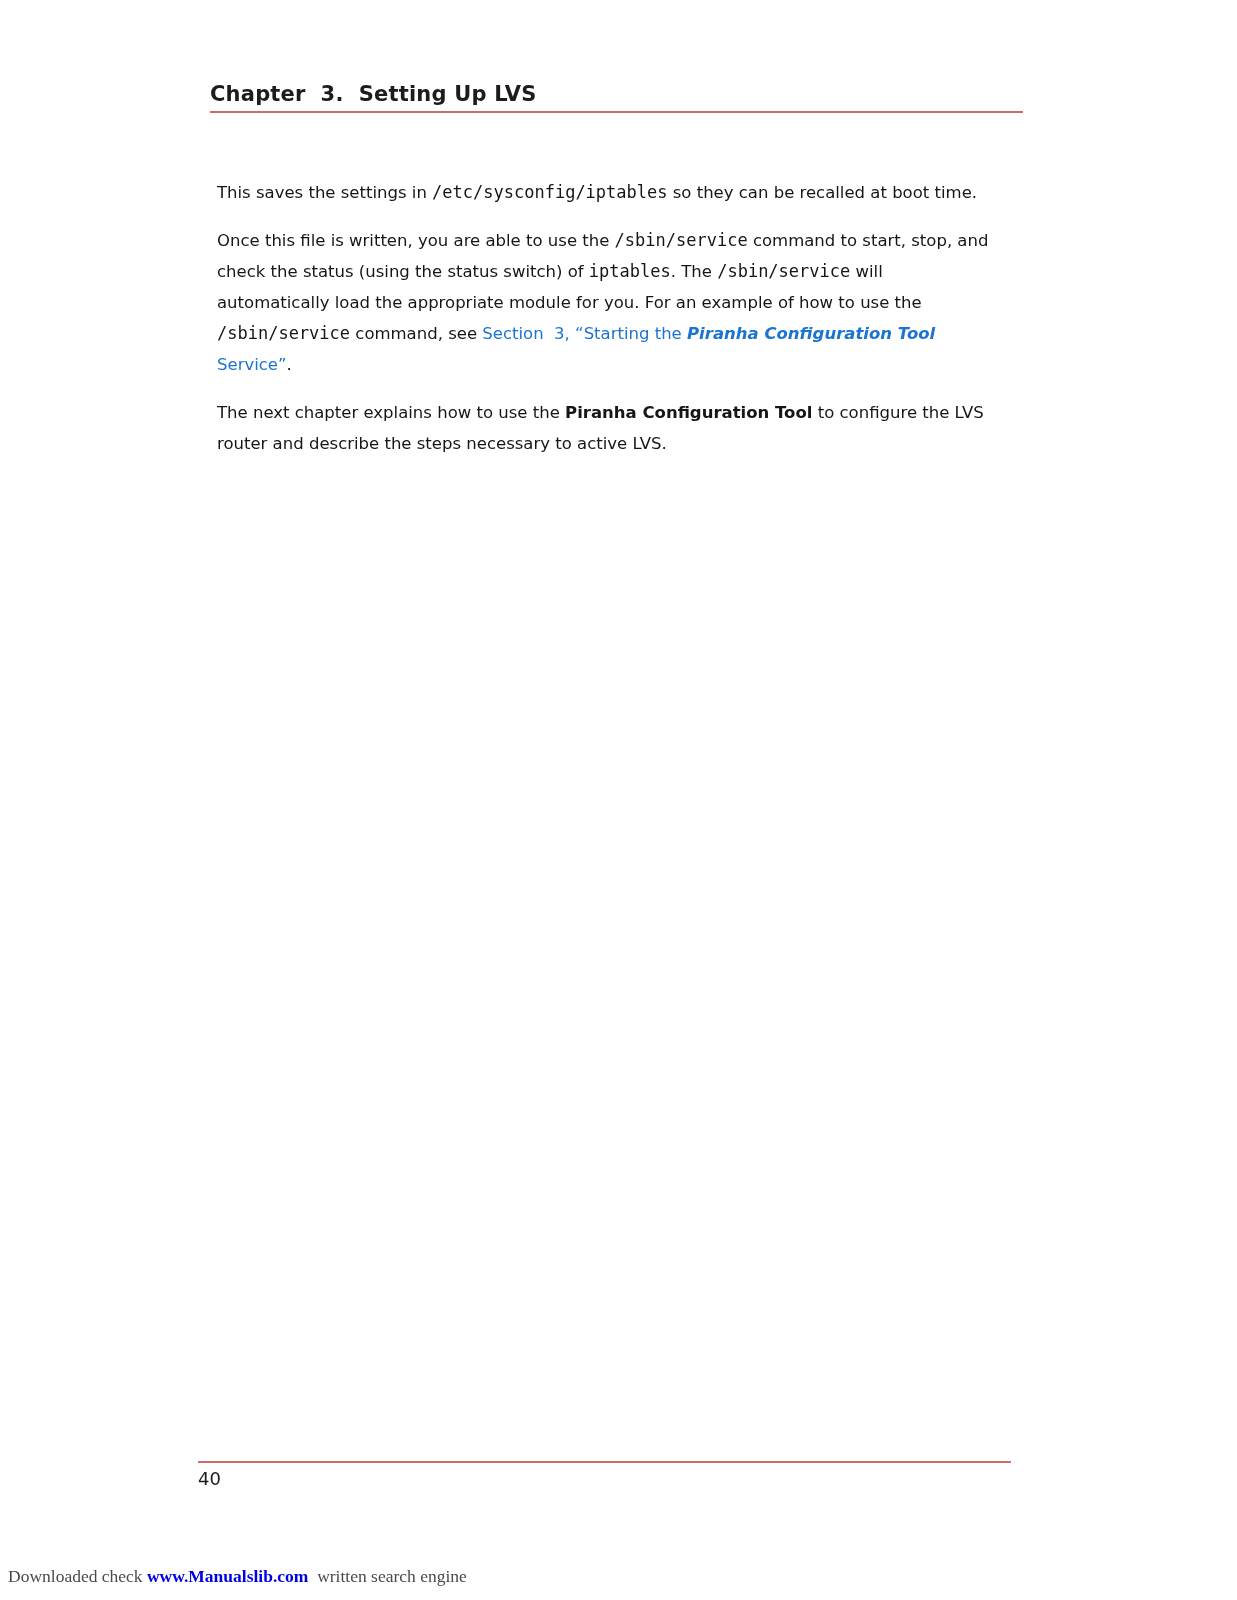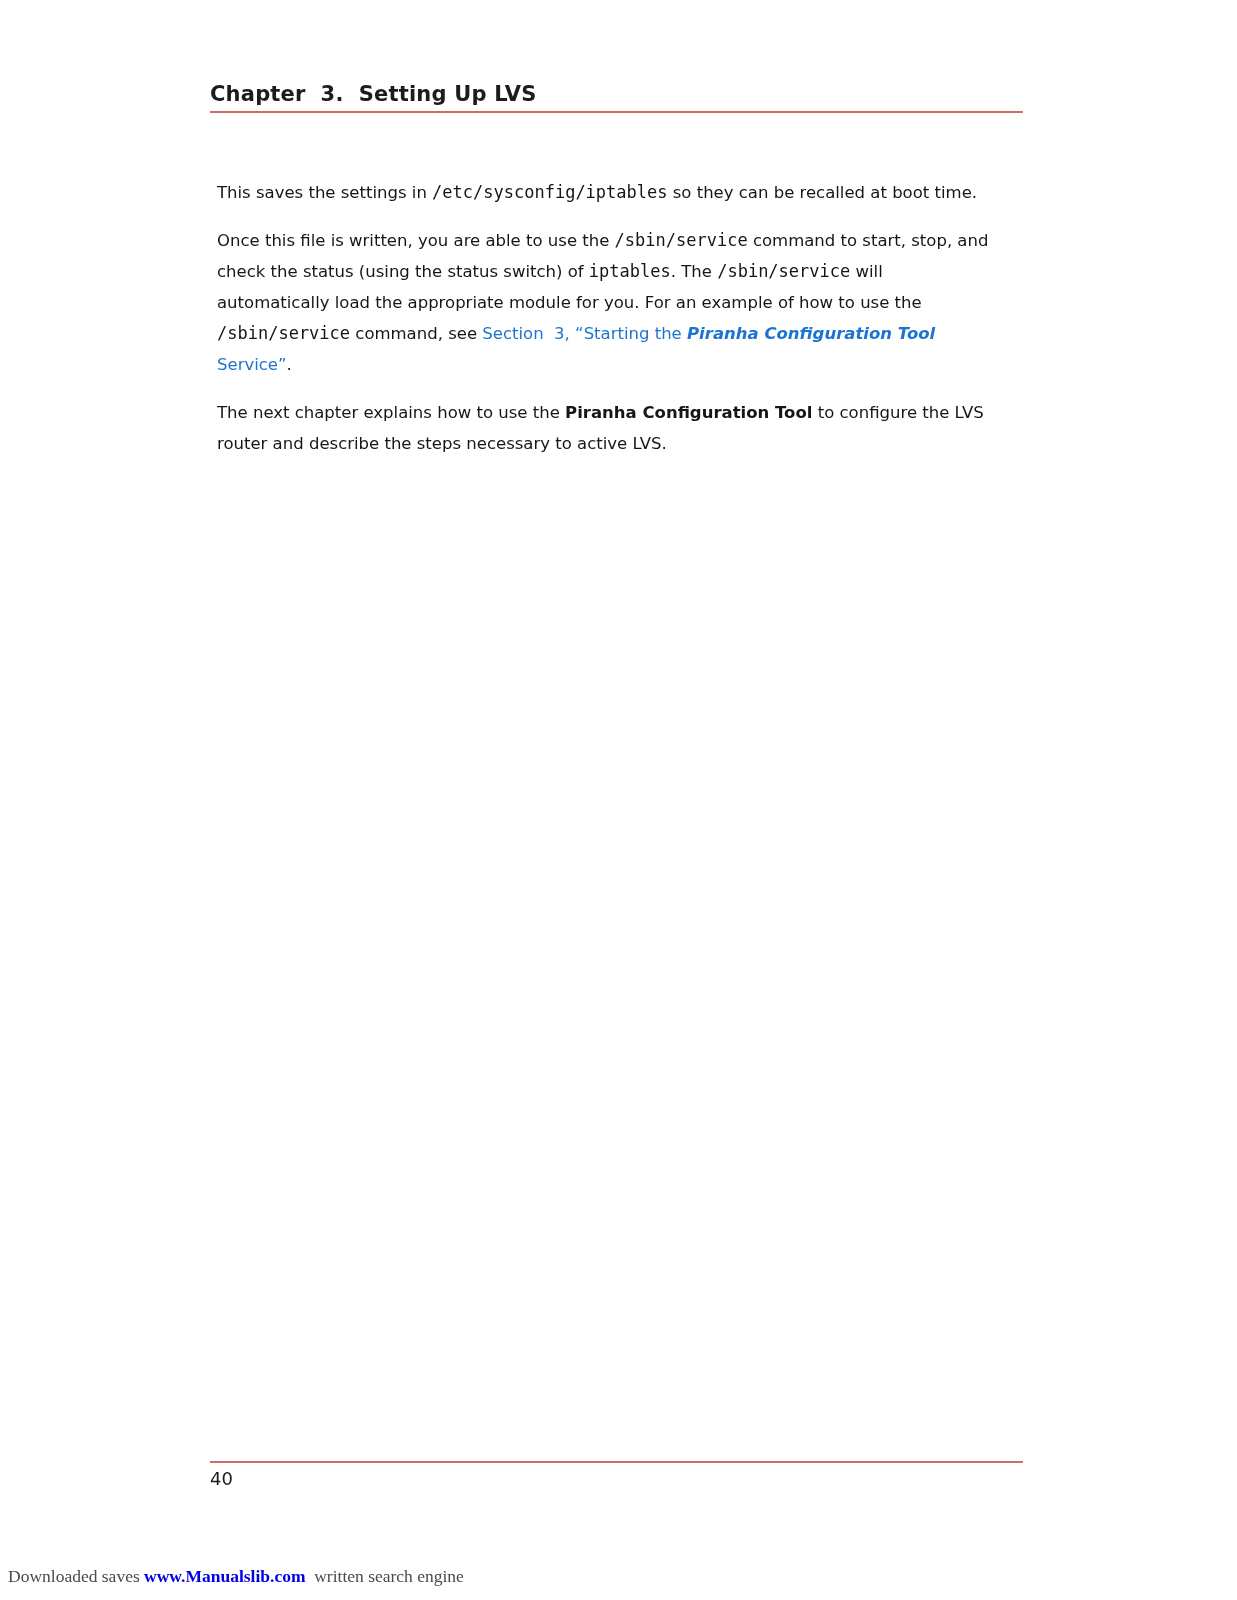--- a/index.html
+++ b/index.html
@@ -70,21 +70,21 @@
   .run-link_bold {
     color: var(--link-blue);
     font-style: italic;
     font-weight: bold;
     cursor: pointer;
   }
 
   
   .page-footer {
     position: absolute;
-    left: 210px;
+    left: 198px;
     top: 1461px;
     width: 813px;
   }
   .footer-rule {
     height: 2px;
     background: var(--accent-rule);
   }
   .page-number {
     margin-top: 5px;
     font-size: 18px;
@@ -122,15 +122,15 @@
       <p class="para"><span class="run-plain">This saves the settings in </span><span class="run-mono">/etc/sysconfig/iptables</span><span class="run-plain"> so they can be recalled at boot time.</span></p>
       <p class="para"><span class="run-plain">Once this file is written, you are able to use the </span><span class="run-mono">/sbin/service</span><span class="run-plain"> command to start, stop, and check the status (using the status switch) of </span><span class="run-mono">iptables</span><span class="run-plain">. The </span><span class="run-mono">/sbin/service</span><span class="run-plain"> will automatically load the appropriate module for you. For an example of how to use the </span><span class="run-mono">/sbin/service</span><span class="run-plain"> command, see </span><span class="run-link">Section  3, “Starting the </span><span class="run-link_bold">Piranha Configuration Tool</span><span class="run-link"> Service”</span><span class="run-plain">.</span></p>
       <p class="para"><span class="run-plain">The next chapter explains how to use the </span><span class="run-bold">Piranha Configuration Tool</span><span class="run-plain"> to configure the LVS router and describe the steps necessary to active LVS.</span></p>
     </div>
 
   <div class="page-footer">
     <div class="footer-rule"></div>
     <div class="page-number">40</div>
   </div>
 
-  <div class="watermark"><span>Downloaded saves </span><span class="watermark-link">www.Manualslib.com</span><span>  written search engine</span></div>
+  <div class="watermark"><span>Downloaded check </span><span class="watermark-link">www.Manualslib.com</span><span>  written search engine</span></div>
 
 </div>
 
 </body></html>

